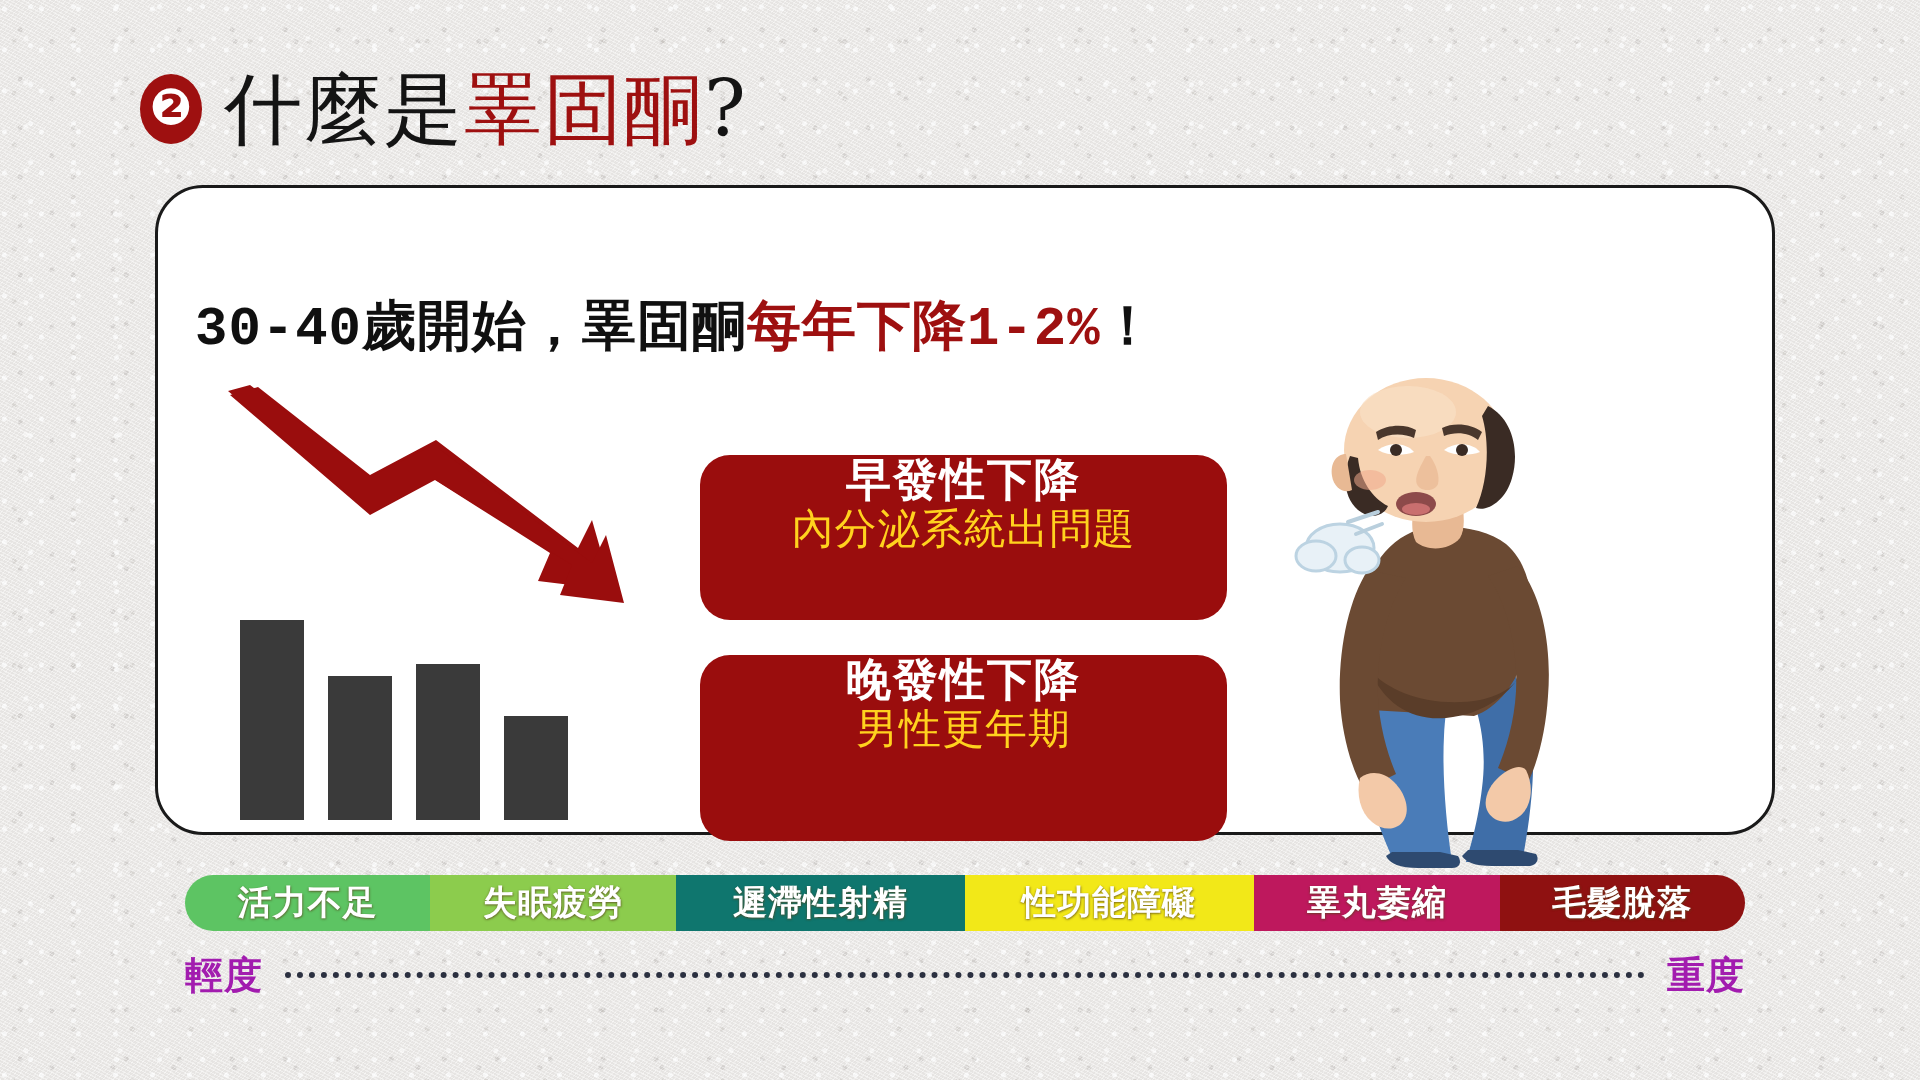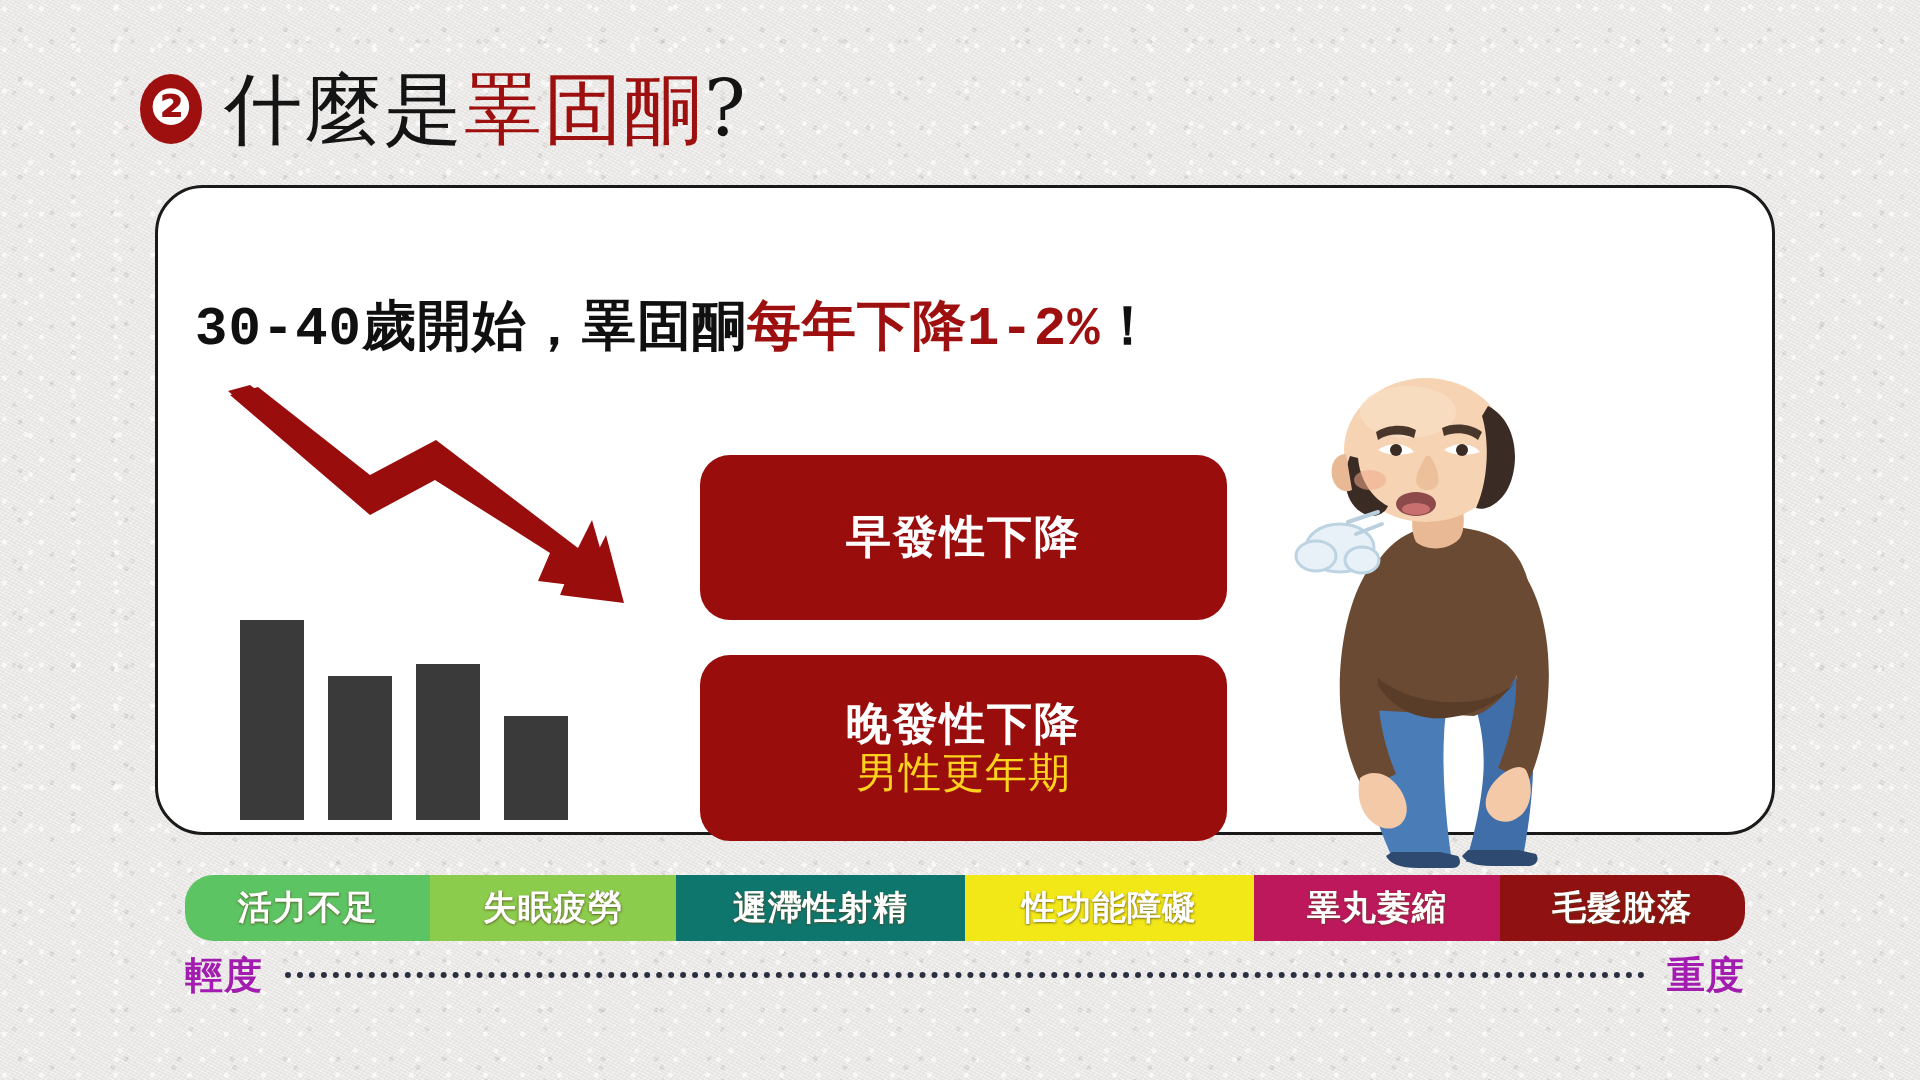--- a/index.html
+++ b/index.html
@@ -70,40 +70,40 @@
   
   .chart{position:absolute;left:230px;top:420px;width:420px;height:400px;z-index:6;}
   .bars{position:absolute;bottom:0;left:10px;display:flex;align-items:flex-end;gap:24px;}
   .bar{background:#3a3a3a;width:64px;}
   .arrow-svg{position:absolute;left:-10px;top:-35px;}
 
   
   .redbox{
     position:absolute;left:700px;width:527px;
     background:#9a0d0d;border-radius:30px;
-    display:flex;flex-direction:column;align-items:center;justify-content:center;
+    display:flex;flex-direction:column;align-items:center;
     z-index:6;box-sizing:border-box;
   }
   .redbox.one{top:455px;height:165px;}
   .redbox.two{top:655px;height:186px;}
   .rb-title{
     color:#ffffff;font-weight:bold;font-size:45px;line-height:1.12;
     font-family:"DejaVu Serif","Liberation Serif",serif;letter-spacing:2px;
   }
   .rb-sub{
     color:#ffd21e;font-size:42px;line-height:1.15;letter-spacing:1px;
     font-family:"DejaVu Sans","Liberation Sans",sans-serif;
   }
 
   
   .man{position:absolute;left:1230px;top:370px;width:440px;height:500px;z-index:6;}
 
   
   .sev-wrap{
-    position:absolute;left:185px;top:875px;width:1560px;height:66px;
+    position:absolute;left:185px;top:875px;width:1560px;height:56px;
     display:flex;z-index:7;border-radius:28px;overflow:hidden;
   }
   .sev{
     display:flex;align-items:center;justify-content:center;
     color:#ffffff;font-weight:bold;font-size:34px;letter-spacing:1px;
     text-shadow:1px 1px 2px rgba(90,70,30,.55),-1px 1px 2px rgba(90,70,30,.35);
     font-family:"DejaVu Sans","Liberation Sans",sans-serif;
     white-space:nowrap;
   }
 
@@ -147,20 +147,21 @@
   <div class="bars">
     <div class="bar" style="height:200px"></div>
     <div class="bar" style="height:144px"></div>
     <div class="bar" style="height:156px"></div>
     <div class="bar" style="height:104px"></div>
   </div>
 </div>
 
 <div class="redbox one">
   <div class="rb-title">早發性下降</div>
+  <div class="rb-sub">內分泌系統出問題</div>
 </div>
 
 <div class="redbox two">
   <div class="rb-title">晚發性下降</div>
   <div class="rb-sub">男性更年期</div>
 </div>
 
 <svg class="man" viewBox="0 0 440 500">
 
   <path d="M228 300 C248 330 258 372 252 418 C248 452 240 478 236 492 L292 492 C300 452 306 402 302 358 C298 318 282 296 262 286 Z" fill="#3f6ea8"></path>

